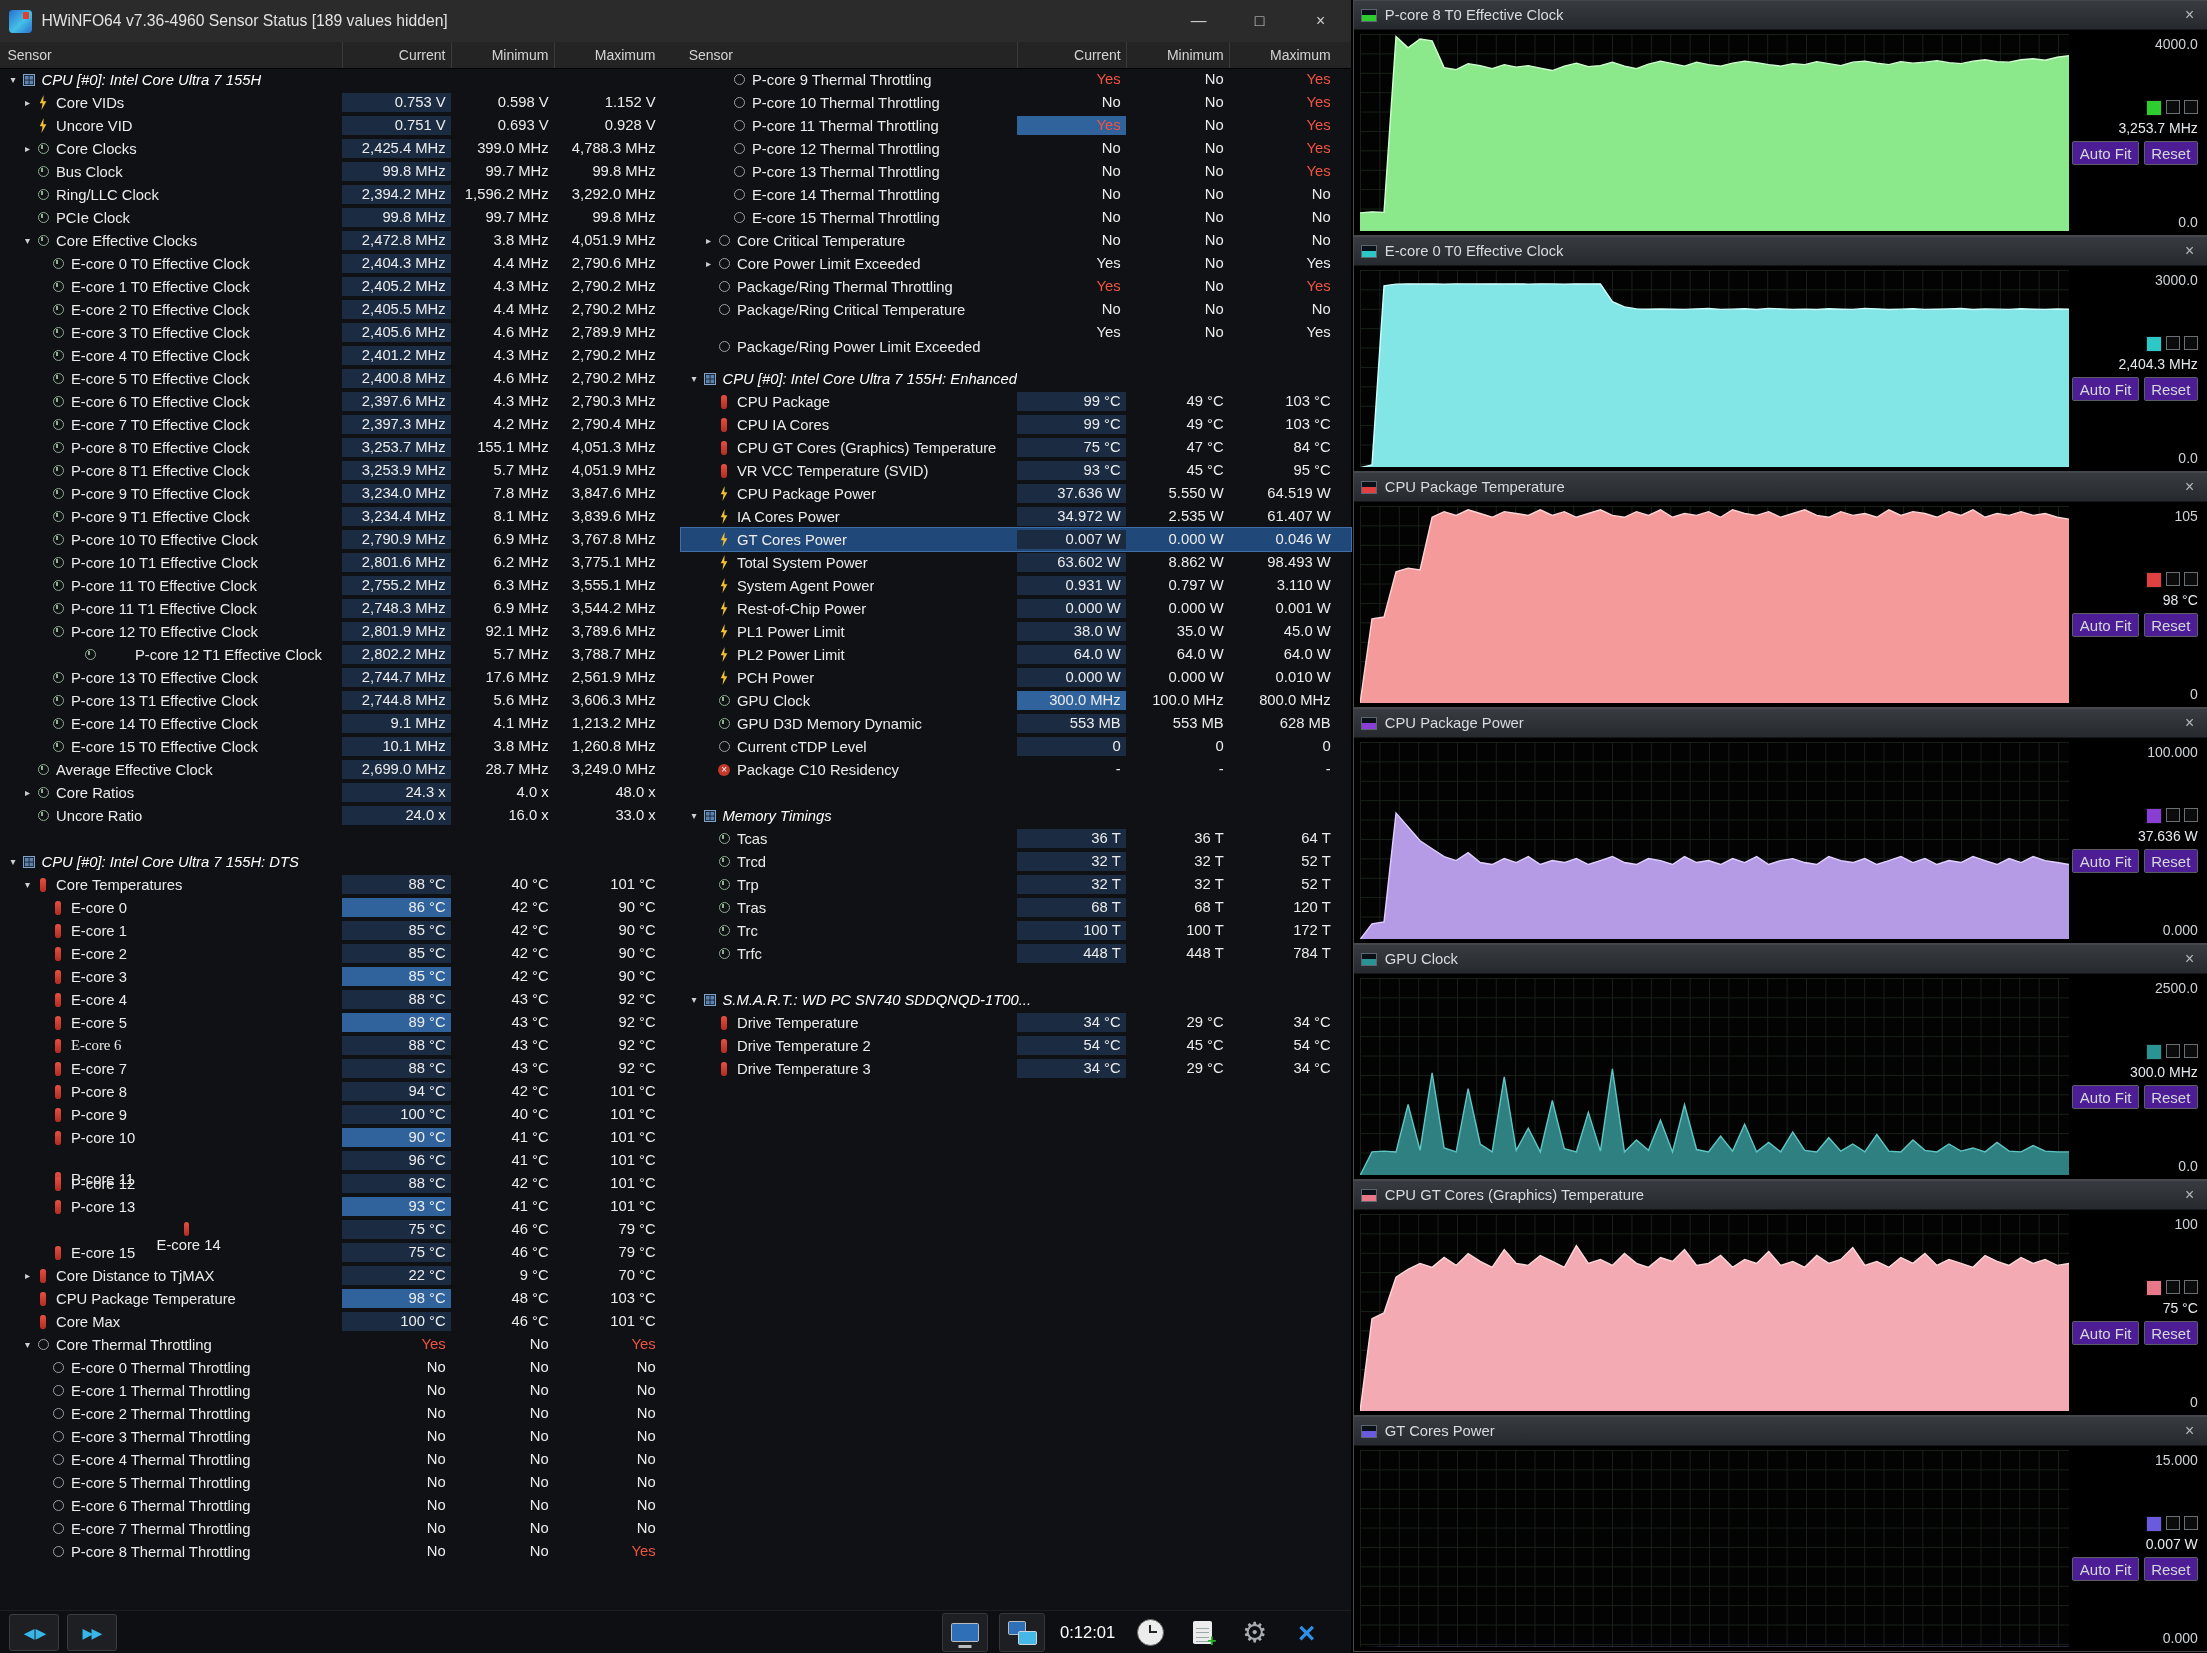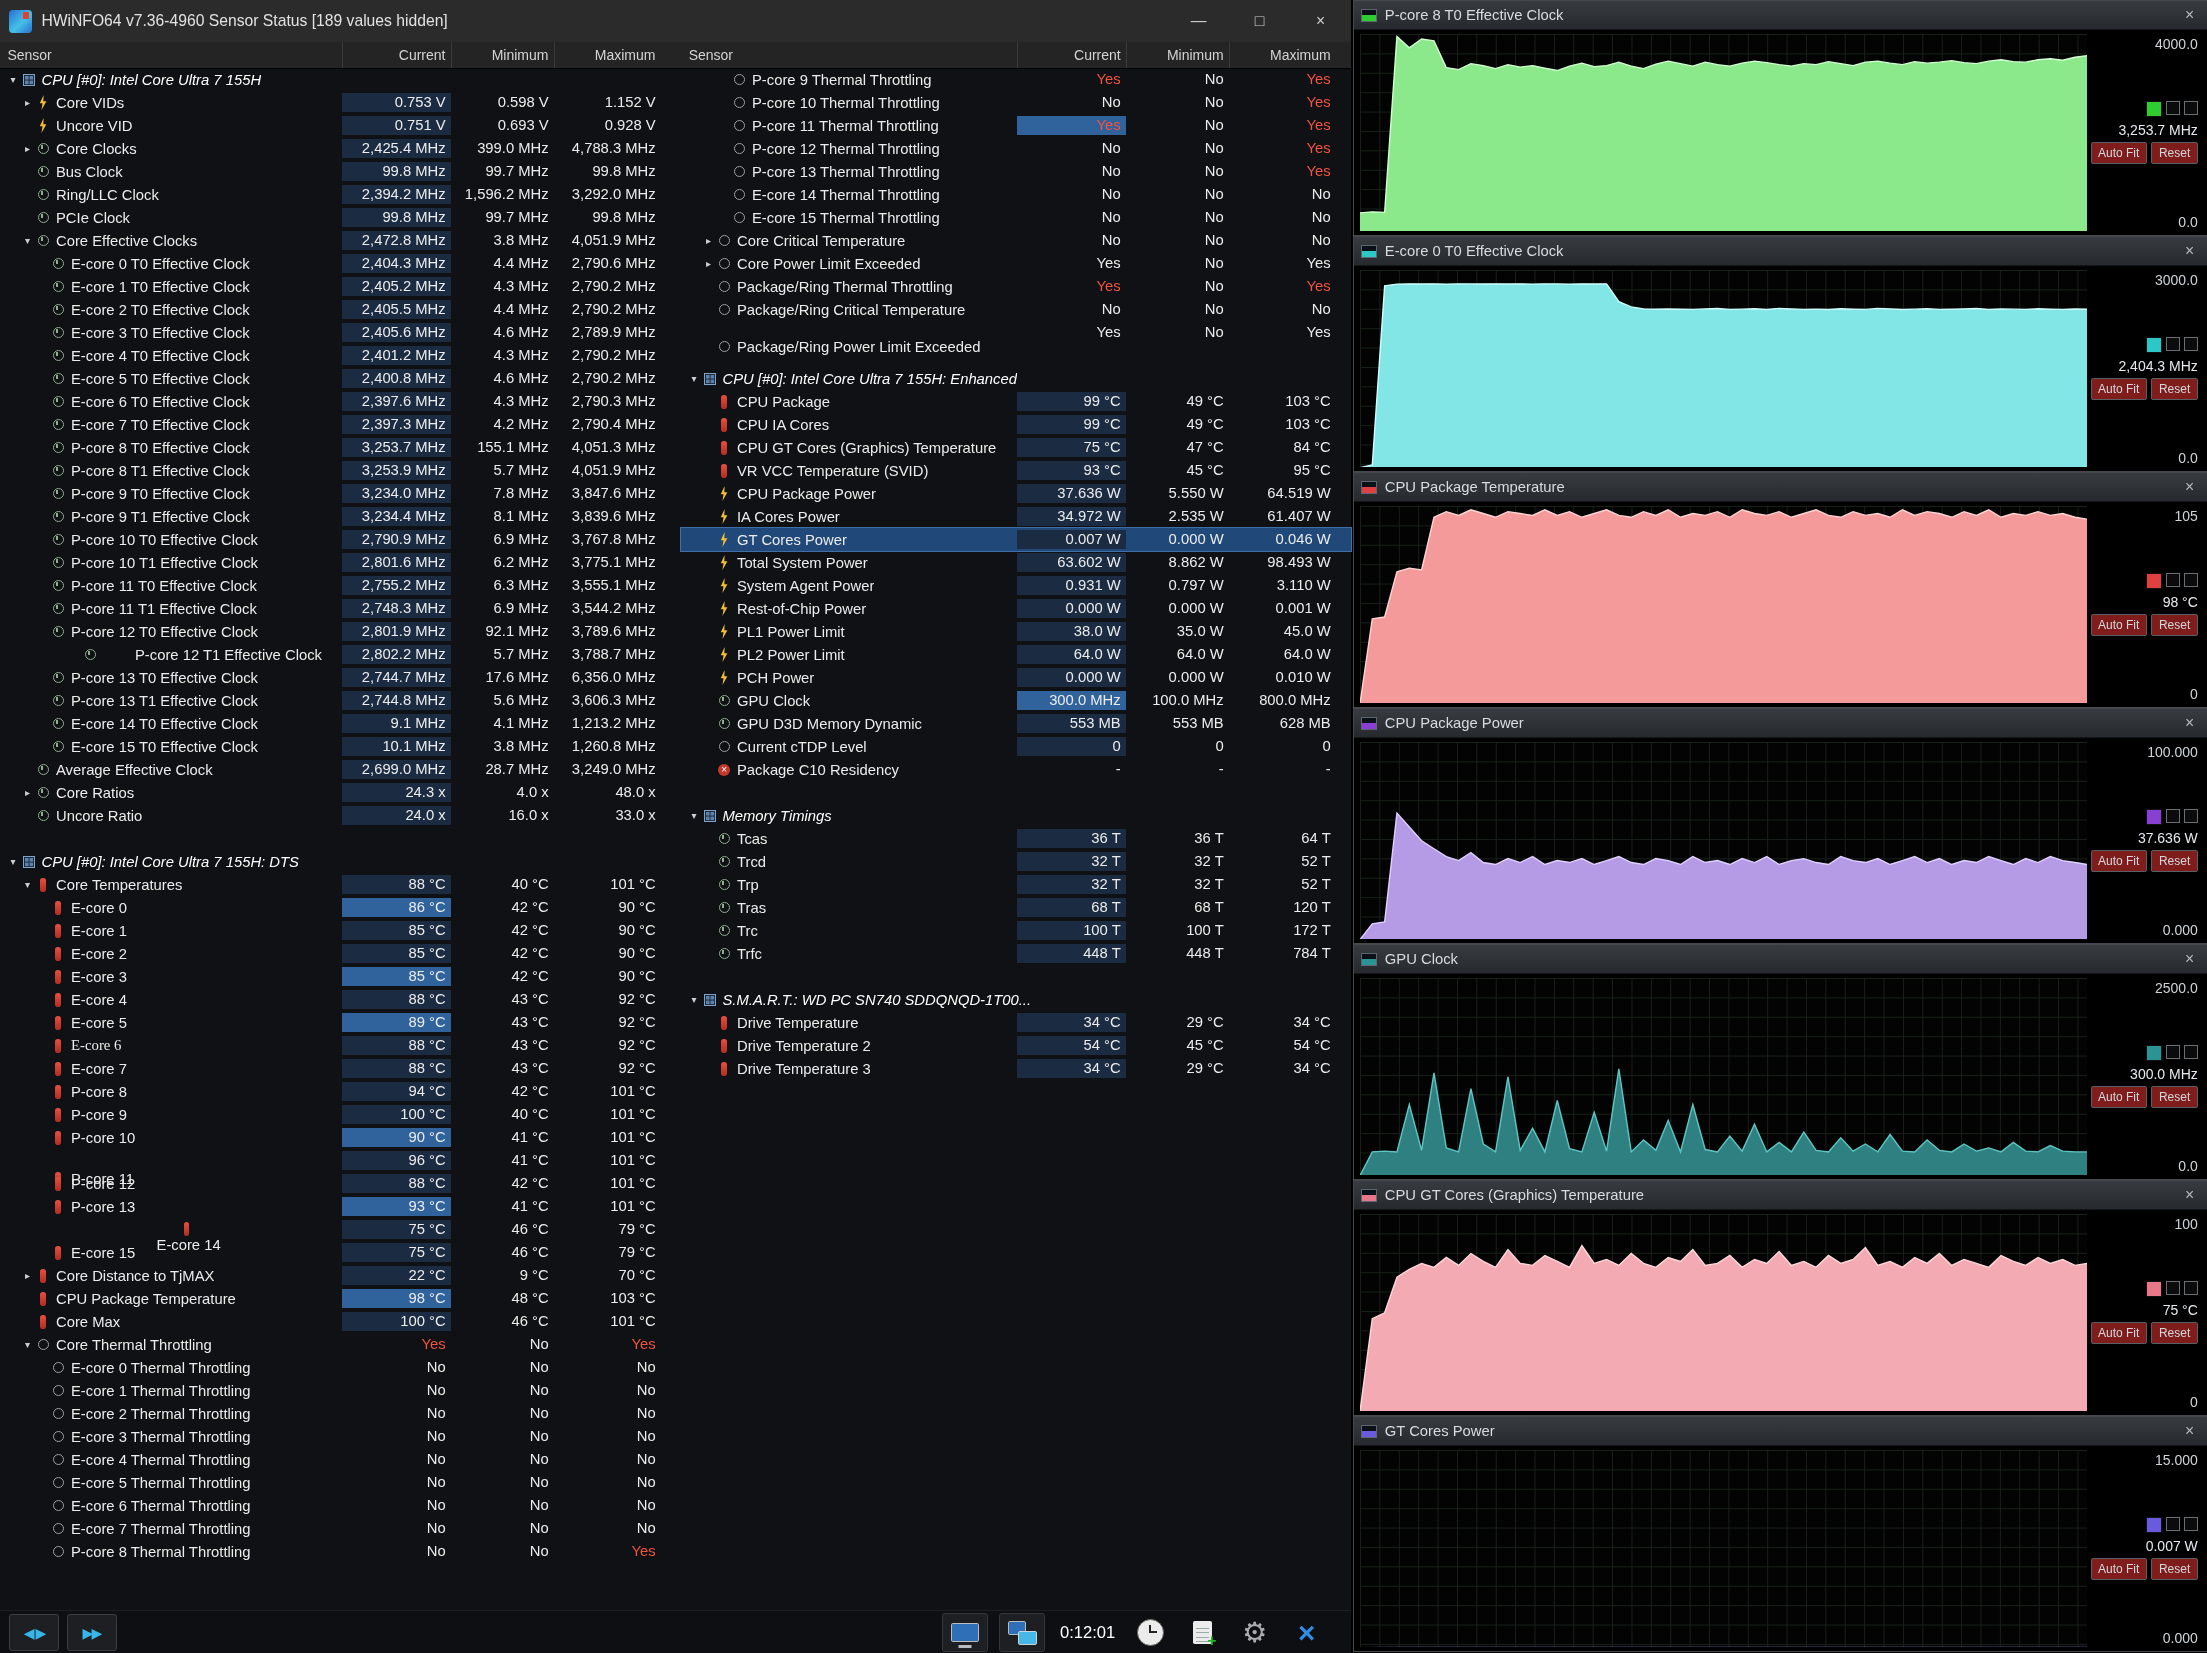--- a/index.html
+++ b/index.html
@@ -88,21 +88,21 @@
          background-size:19.4px 19.4px;}
   .gplot svg{position:absolute;left:0;top:0;width:100%;height:100%;}
   .gside{flex:0 0 109px;display:flex;flex-direction:column;justify-content:space-between;align-items:flex-end;padding:5.5px 9.2px 5.5px 3.7px;box-sizing:border-box;}
   .glabel{color:#d0d4d8;font-size:14px;}
   .gmid{display:flex;flex-direction:column;align-items:flex-end;gap:4.6px;}
   .gsw-row{display:flex;gap:3.7px;}
   .gswatch{width:14px;height:14px;border:0.9px solid #111;}
   .gbox{width:14px;height:14px;border:0.9px solid #6a6f74;background:#0b0b0b;box-sizing:border-box;}
   .gvalue{color:#e6eaee;font-size:14px;}
   .gbtns{display:flex;gap:4.6px;}
-  .gbtn{background:#7f1d1d;border:0.9px solid #5a5f66;color:#d4d8dc;font-size:12px;padding:2.8px 6.5px;border-radius:1.8px;white-space:nowrap;}
+  .gbtn{background:#4c1d95;border:0.9px solid #5a5f66;color:#d4d8dc;font-size:15px;padding:2.8px 6.5px;border-radius:1.8px;white-space:nowrap;}
 </style>
 </head>
 <body>
 
 <div id="main">
   <div class="titlebar">
     <span class="app-icon"></span>
     <span class="title">HWiNFO64 v7.36-4960 Sensor Status [189 values hidden]</span>
     <span class="winbtn">—</span>
     <span class="winbtn">□</span>
@@ -437,21 +437,21 @@
       <div class="row">
         <div class="lblwrap" style="padding-left: 35px;">
           <span class="arw"></span>
           <span class="ic">
             <span class="ic-clock"></span>
           </span>
           <span class="stext">P-core 13 T0 Effective Clock</span>
         </div>
         <span class="val cur bgc">2,744.7 MHz</span>
         <span class="val min">17.6 MHz</span>
-        <span class="val max">6,356.0 MHz</span>
+        <span class="val max">2,561.9 MHz</span>
       </div>
       <div class="row">
         <div class="lblwrap" style="padding-left: 35px;">
           <span class="arw"></span>
           <span class="ic">
             <span class="ic-clock"></span>
           </span>
           <span class="stext">P-core 13 T1 Effective Clock</span>
         </div>
         <span class="val cur bgc">2,744.8 MHz</span>

